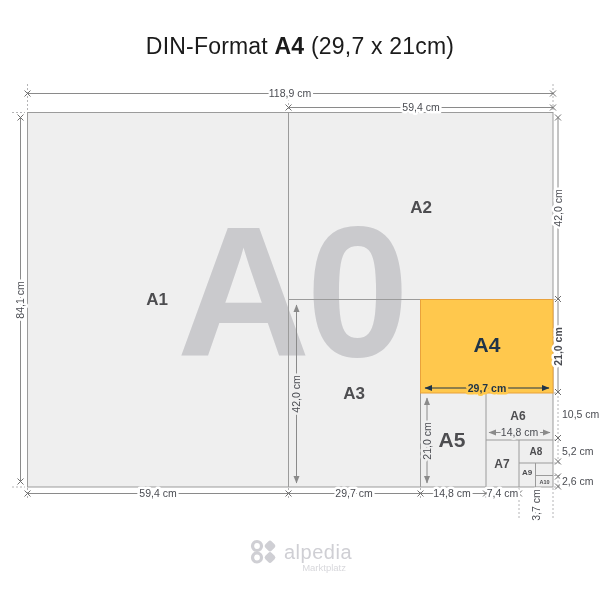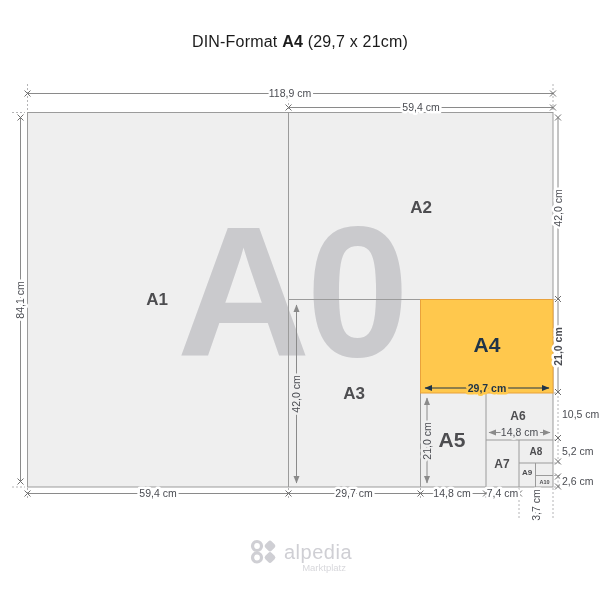--- a/index.html
+++ b/index.html
@@ -1,19 +1,19 @@
 <!DOCTYPE html>
 <html><head>
 <meta charset="utf-8">
 <style>
   html,body{margin:0;padding:0;background:#ffffff;}
   .canvas{position:relative;width:600px;height:600px;background:#ffffff;overflow:hidden;
           font-family:"Liberation Sans",sans-serif;}
   .title{position:absolute;top:33px;left:0;width:100%;text-align:center;
-         font-size:16px;color:#1b1b1b;letter-spacing:.2px;}
+         font-size:23px;color:#1b1b1b;letter-spacing:.2px;}
   .title .bold{font-weight:700;}
   svg{position:absolute;top:0;left:0;}
   svg text{font-family:"Liberation Sans",sans-serif;}
   .grid{stroke:#9b9b9b;stroke-width:1;fill:none;}
   .paper{fill:#efefef;}
   .wm{fill:#cacacd;font-weight:700;}
   .lbl{fill:#4d4d50;font-weight:700;}
   .navy{fill:#1f3448;}
   .dimline{stroke:#8a8a8a;stroke-width:1;fill:none;}
   .dimnavy{stroke:#1f3448;stroke-width:1;fill:none;}

